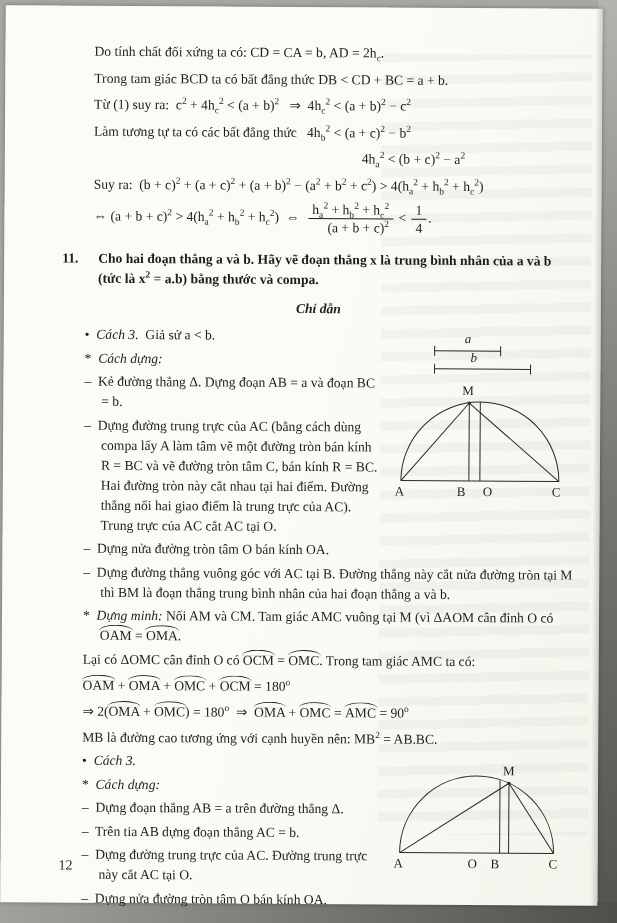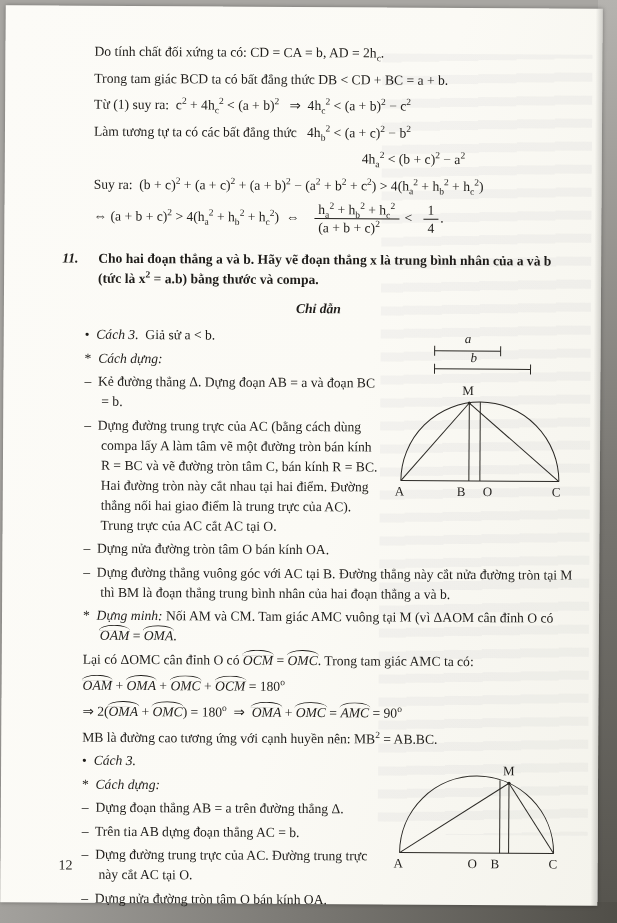--- a/index.html
+++ b/index.html
@@ -23,34 +23,34 @@
     background:linear-gradient(to right,rgba(0,0,0,0),rgba(0,0,0,.16));}
   .bleed{position:absolute;top:46px;right:10px;width:210px;bottom:70px;pointer-events:none;
     background:repeating-linear-gradient(178.5deg,rgba(95,95,110,.05) 0 9px,rgba(0,0,0,0) 9px 23px);
     filter:blur(.7px);}
   .content{
     position:absolute;left:0;top:0;right:0;bottom:0;
     padding:36px 26px 0 58px;
     font-size:13.6px;line-height:20px;color:#1f1d1a;
   }
   sup,sub{font-size:9.5px;line-height:0;}
-  .frac{display:inline-block;vertical-align:middle;text-align:left;line-height:15px;padding:0 2px;margin-left:6px;}
+  .frac{display:inline-block;vertical-align:middle;text-align:right;line-height:15px;padding:0 2px;}
   .frac .fn{display:block;padding:0 4px 1px;border-bottom:1px solid #1f1d1a;}
   .frac .fd{display:block;padding:1px 4px 0;}
-  .hat{position:relative;font-style:italic;}
+  .hat{position:relative;}
   .hat::before{content:"";position:absolute;left:-1px;right:-1px;top:-3px;height:5px;
     border-top:1px solid #1f1d1a;border-radius:50% 50% 0 0 / 100% 100% 0 0;}
   
   .deriv{margin-left:31px;}
   .deriv p{margin:0 0 6.5px;}
   .deriv .shift{margin-left:268px;}
   .deriv .tall{margin-top:4px;}
   
   .problem{display:flex;margin-top:15px;font-weight:bold;}
-  .problem .pnum{width:36px;flex:0 0 36px;font-style:italic;}
+  .problem .pnum{width:36px;flex:0 0 36px;}
   .problem .ptext{flex:1;}
   .chidan{text-align:center;font-weight:bold;font-style:italic;margin:9px 0 7px;}
   
   .solution{margin-left:23px;}
   .solution::after{content:"";display:block;clear:both;}
   .solution p{margin:0 0 3.5px;}
   .step{padding-left:17px;text-indent:-17px;}
   .indent{margin-left:17px;}
   .eq{margin-top:6px !important;margin-bottom:6px !important;}
   .fig{float:right;}

